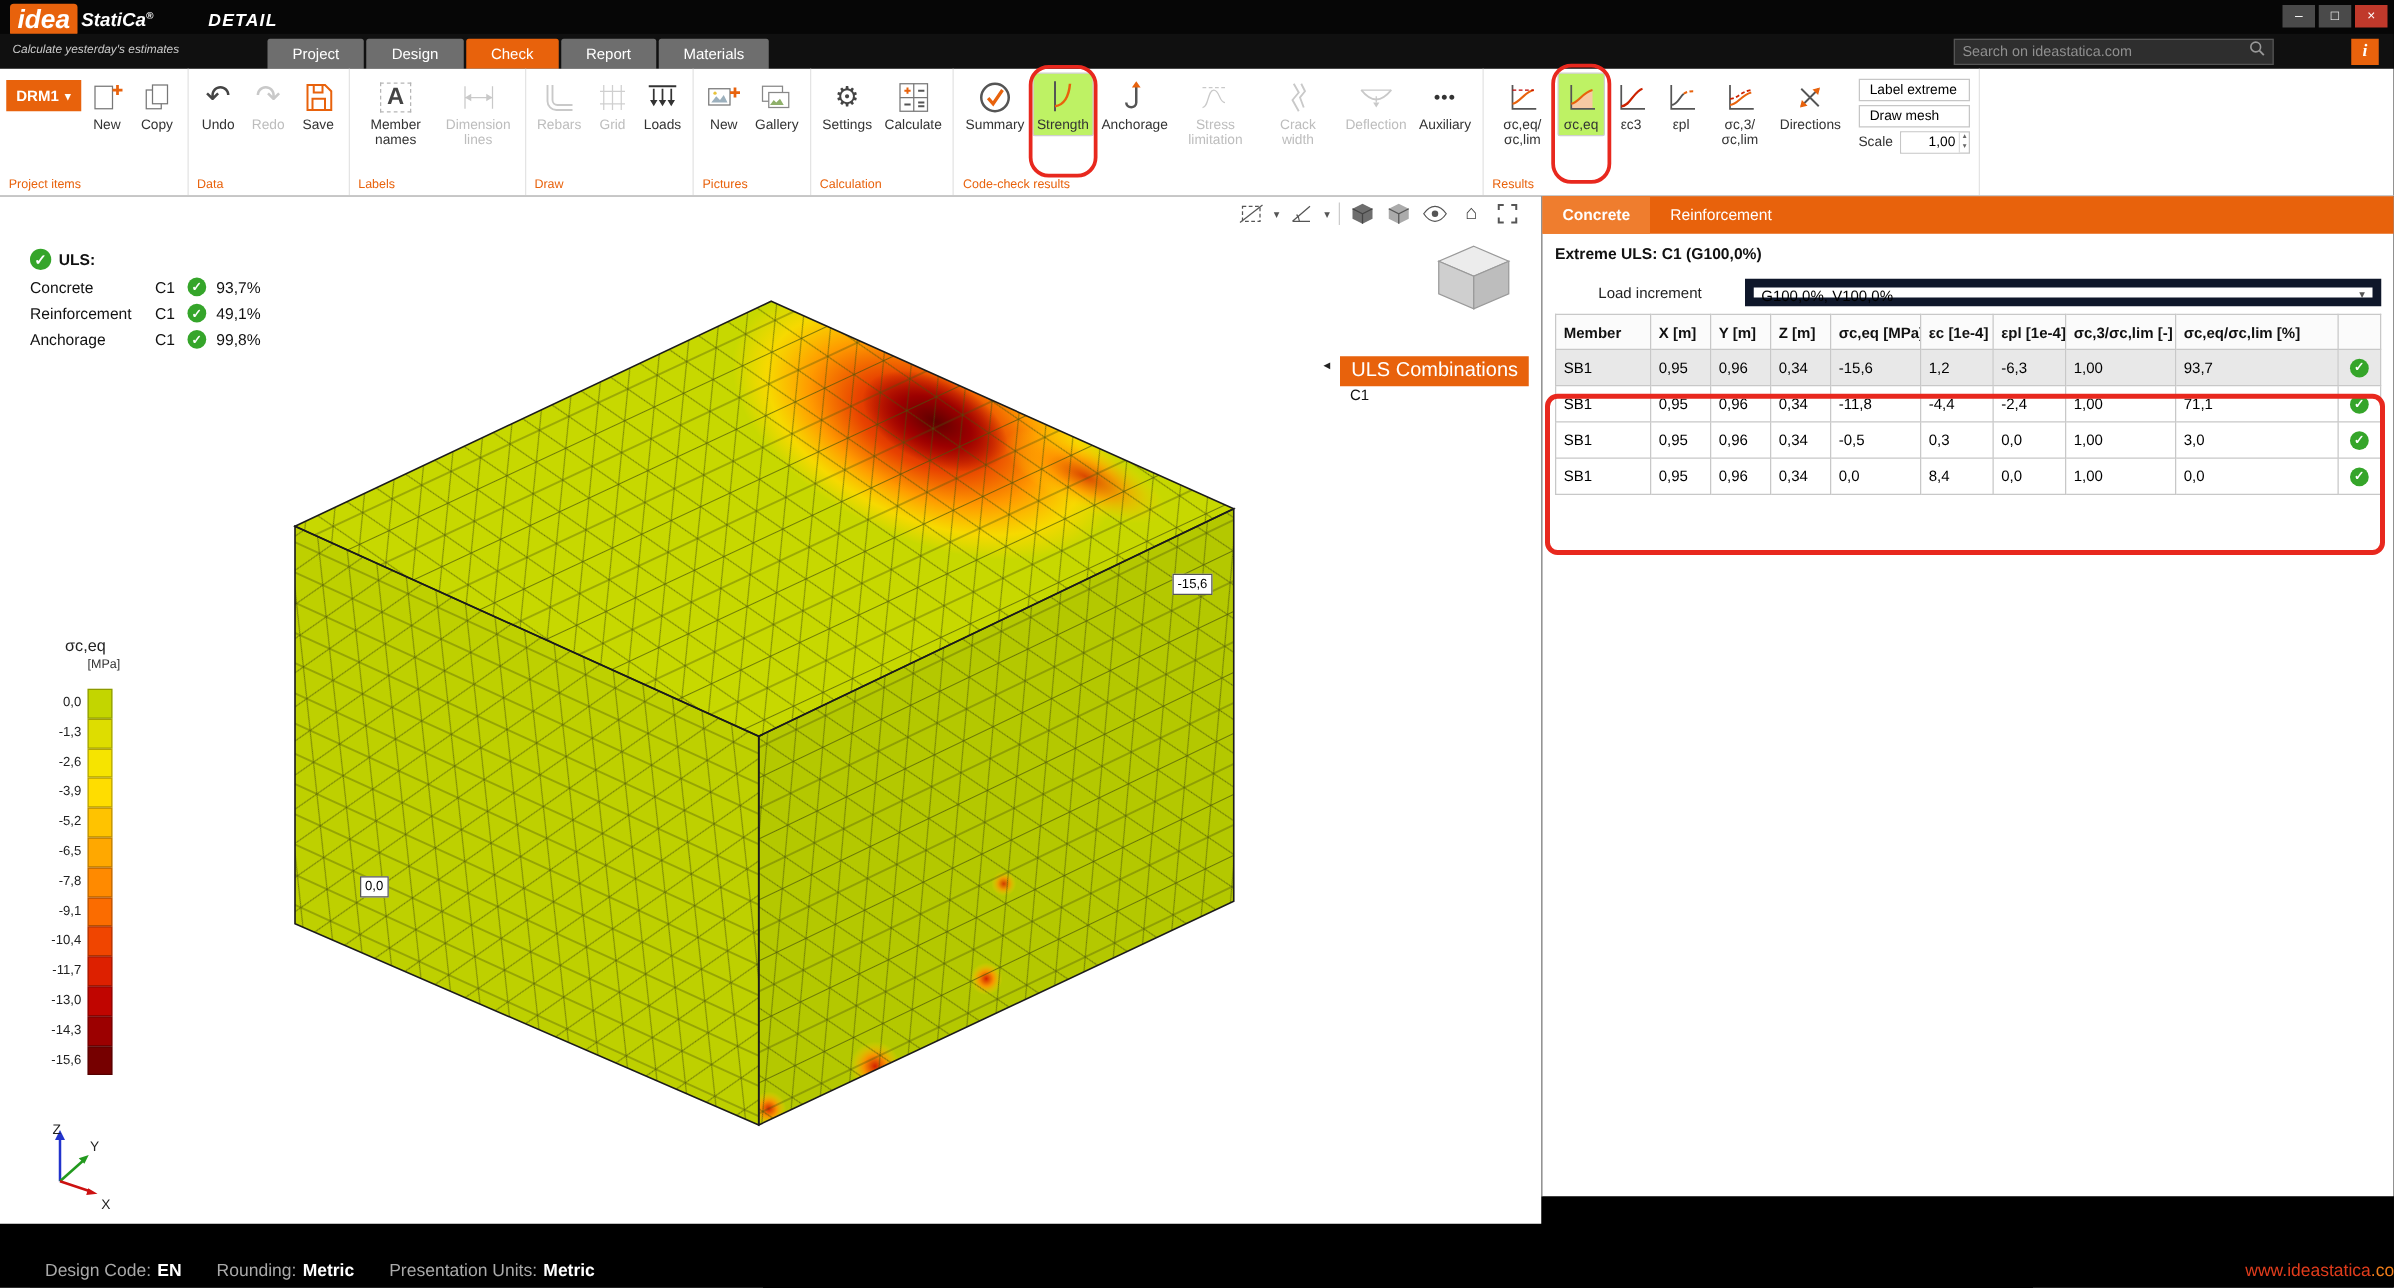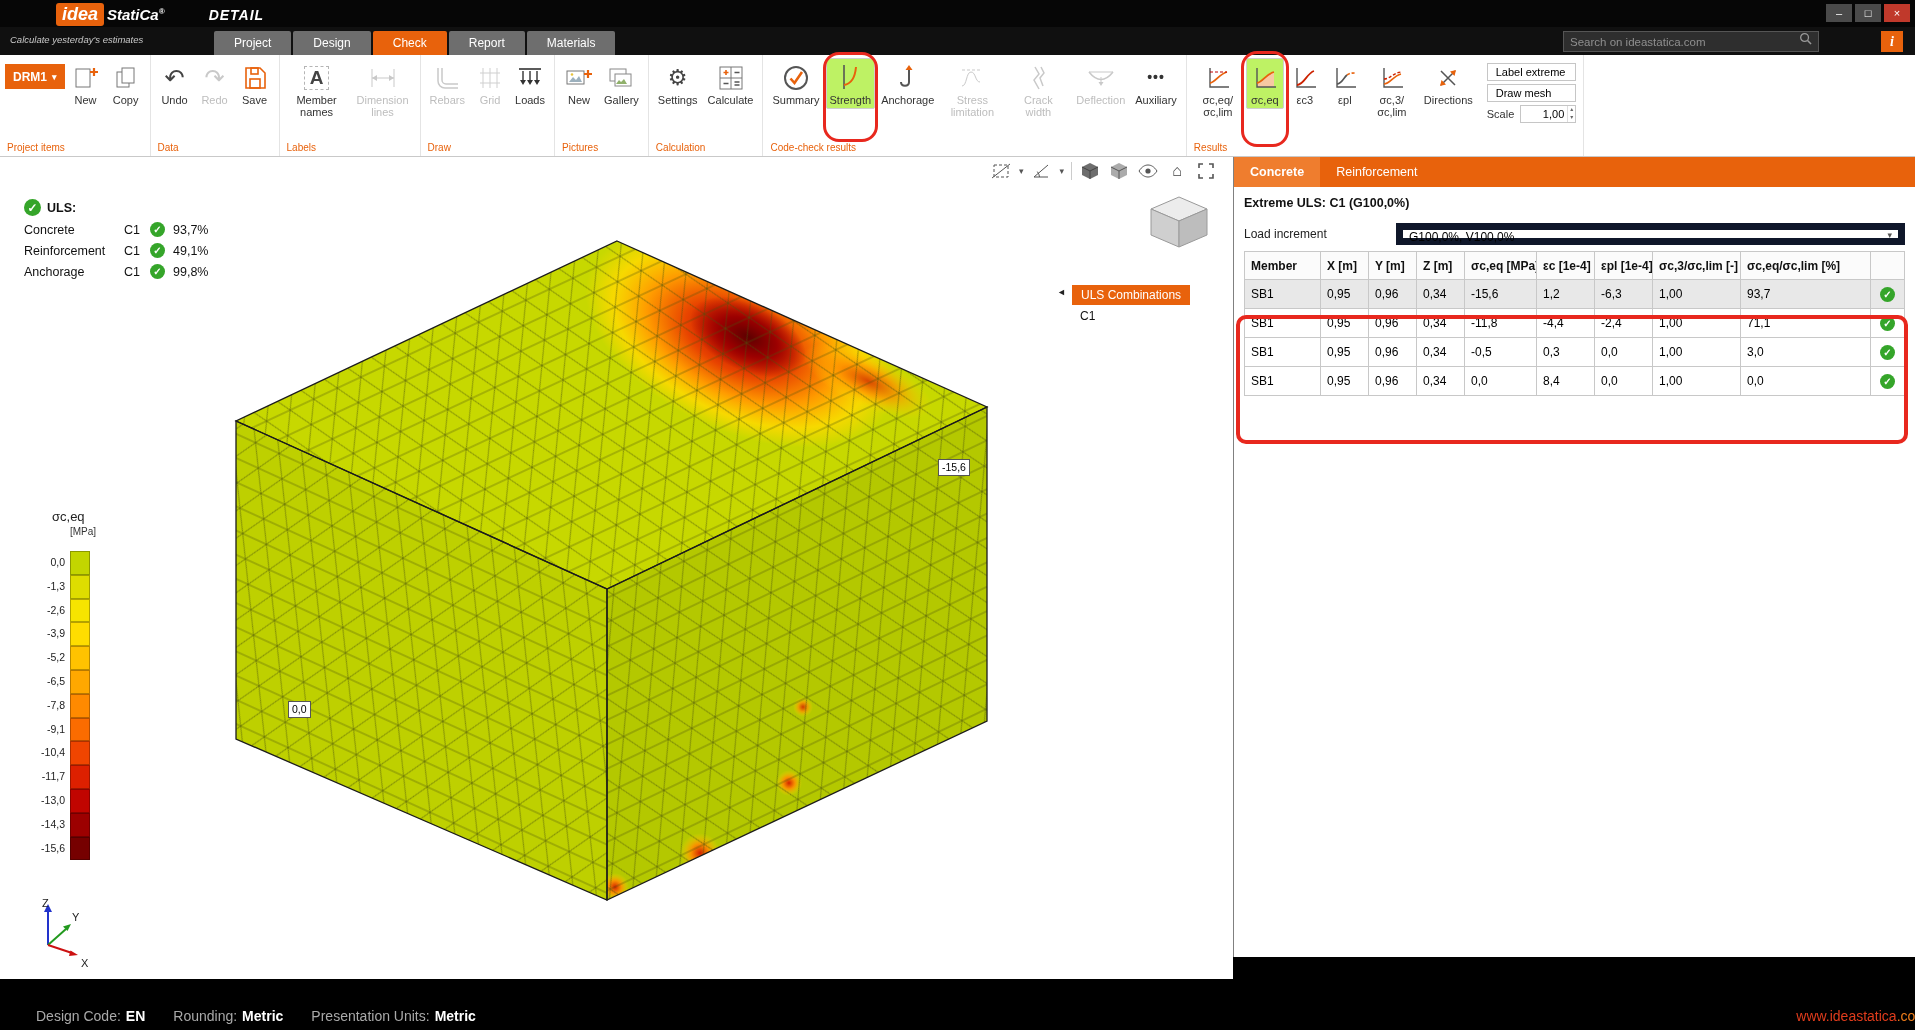--- a/index.html
+++ b/index.html
@@ -4,21 +4,21 @@
 <style>
   * { box-sizing: border-box; margin: 0; padding: 0; }
   html,body { width:1915px; height:1030px; overflow:hidden; background:#000;
               font-family:"Liberation Sans", sans-serif; }
   .app { position:relative; width:1915px; height:1030px; background:#000; }
 
   
   .titlebar { position:absolute; left:0; top:0; width:1915px; height:27px; background:#060606; }
   .logo { position:absolute; left:8px; top:3px; display:flex; align-items:center; }
   .logo-idea { background:#e8620c; color:#fff; font-weight:bold; font-style:italic;
-               font-size:18px; padding:1px 6px; border-radius:3px;margin-left:48px; }
+               font-size:21px; padding:1px 6px; border-radius:3px; }
   .logo-statica { color:#fff; font-weight:bold; font-style:italic; font-size:15px; margin-left:3px; }
   .logo-statica sup { font-size:8px; }
   .logo-module { color:#fff; font-weight:bold; font-style:italic; font-size:14px;
                  letter-spacing:1px; margin-left:44px; }
   .win-title { position:absolute; left:0; top:6px; width:100%; text-align:center;
                color:#ddd; font-size:12px; pointer-events:none; }
   .win-controls { position:absolute; right:5px; top:4px; display:flex; gap:3px; }
   .wbtn { width:26px; height:18px; border:none; background:#4a4a4a; color:#fff;
           font-size:11px; line-height:16px; cursor:pointer; }
   .wbtn.close { background:#c0392b; }
@@ -99,36 +99,36 @@
   .lg-row { display:flex; align-items:stretch; height:23.8px; }
   .lg-val { width:40px; text-align:right; font-size:10.5px; color:#222; padding-right:5px; line-height:23.8px; }
   .lg-sw { width:20px; border:0.5px solid rgba(0,0,0,.28); }
 
   .mesh-label { position:absolute; background:#fff; border:1px solid #555; font-size:10.5px;
                 padding:0 3px; color:#000; line-height:15px; }
   .ml-max { left:938px; top:302px; }
   .ml-zero { left:288px; top:544px; }
 
   .uls-badge { position:absolute; left:1072px; top:128px; background:#e8620c; color:#fff;
-               font-size:12px; padding:3px 9px; cursor:pointer; }
+               font-size:16px; padding:3px 9px; cursor:pointer; }
   .collapse-arrow { position:absolute; left:1057px; top:130px; font-size:9px; color:#222; }
   .combo-label { position:absolute; left:1080px; top:152px; font-size:12px; color:#111; }
   .nav-cube { position:absolute; left:1136px; top:34px; cursor:pointer; }
   .axes { position:absolute; left:26px; top:740px; }
 
   
   .rightpanel { position:absolute; left:1233px; top:0; width:682px; height:800px;
                 background:#fff; border-left:1px solid #808080; }
   .panel-tabs { height:30px; background:#e8620c; display:flex; align-items:stretch; }
   .ptab { padding:0 16px; color:#fff; font-size:12.5px; display:flex; align-items:center; cursor:pointer; }
   .ptab.active { background:#ef7d2e; font-weight:bold; }
   .panel-body { padding:0 10px; position:relative; }
   .extreme { margin-top:9px; font-size:12.5px; font-weight:bold; color:#111; height:16px; }
   .load-row { display:flex; align-items:center; margin-top:10px; height:24px; }
-  .load-label { width:152px; font-size:12px; color:#222; }
+  .load-label { width:152px; font-size:12px; color:#222;text-align:center; }
   .load-select { flex:1; height:22px; border:7px solid #0f172a; background:#fff; display:flex;
                  justify-content:space-between; padding:0 6px; font-size:12px; cursor:pointer; }
   .caret { font-size:9px; color:#555; }
 
   .res-table { border-collapse:collapse; width:100%; table-layout:fixed; font-size:12px; margin-top:5px; }
   .res-table th, .res-table td { border:1px solid #c8c8c8; padding:0 6px; text-align:left;
                                  height:29px; overflow:hidden; white-space:nowrap; }
   .res-table th { font-weight:bold; background:#fbfbfb; height:28px; color:#111; }
   .res-table th:nth-child(1){width:76px} .res-table th:nth-child(2){width:48px}
   .res-table th:nth-child(3){width:48px} .res-table th:nth-child(4){width:48px}

